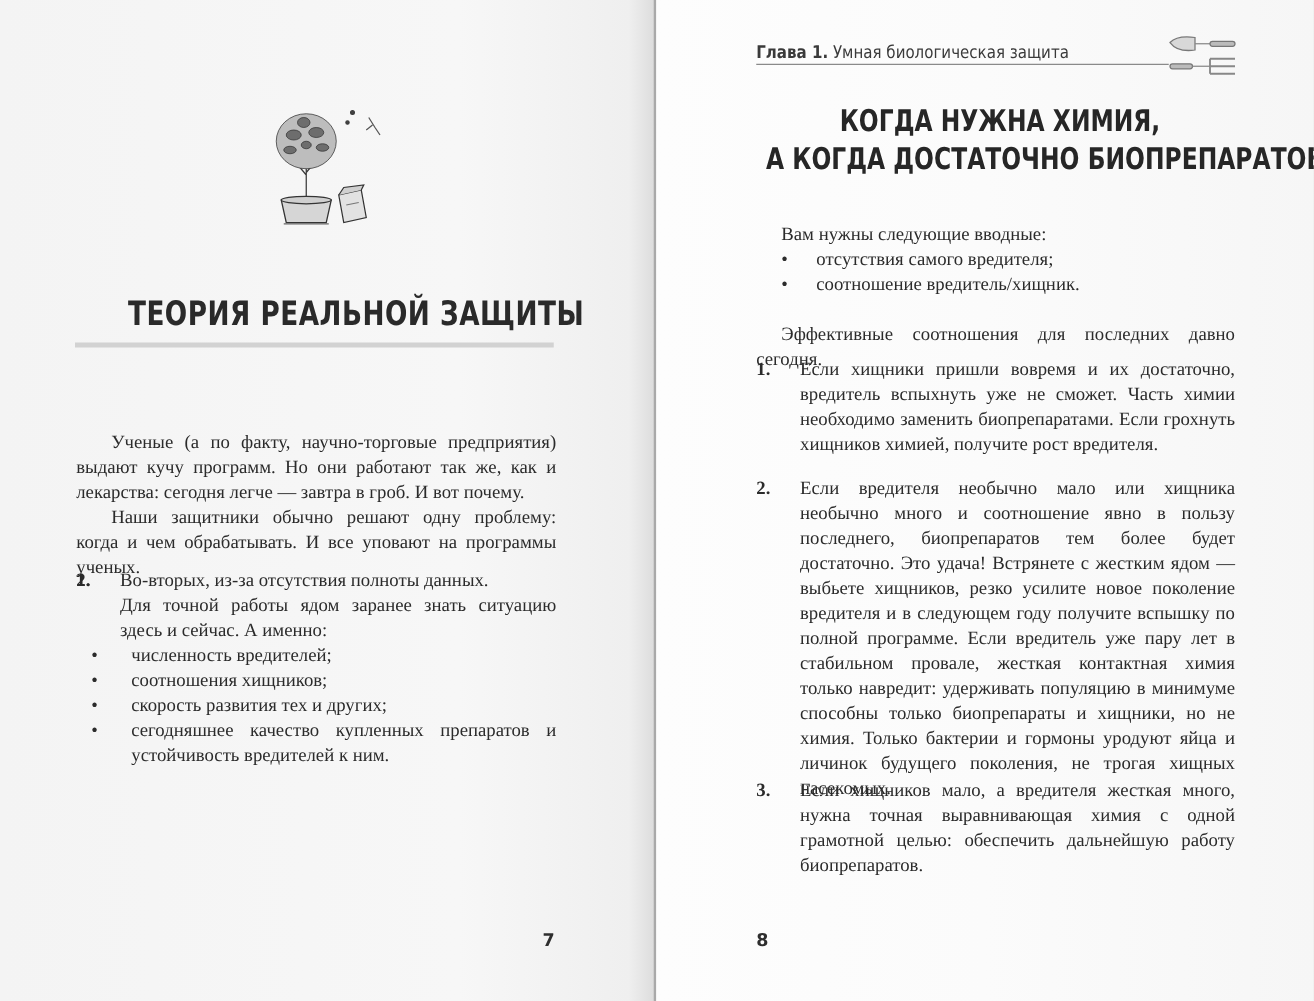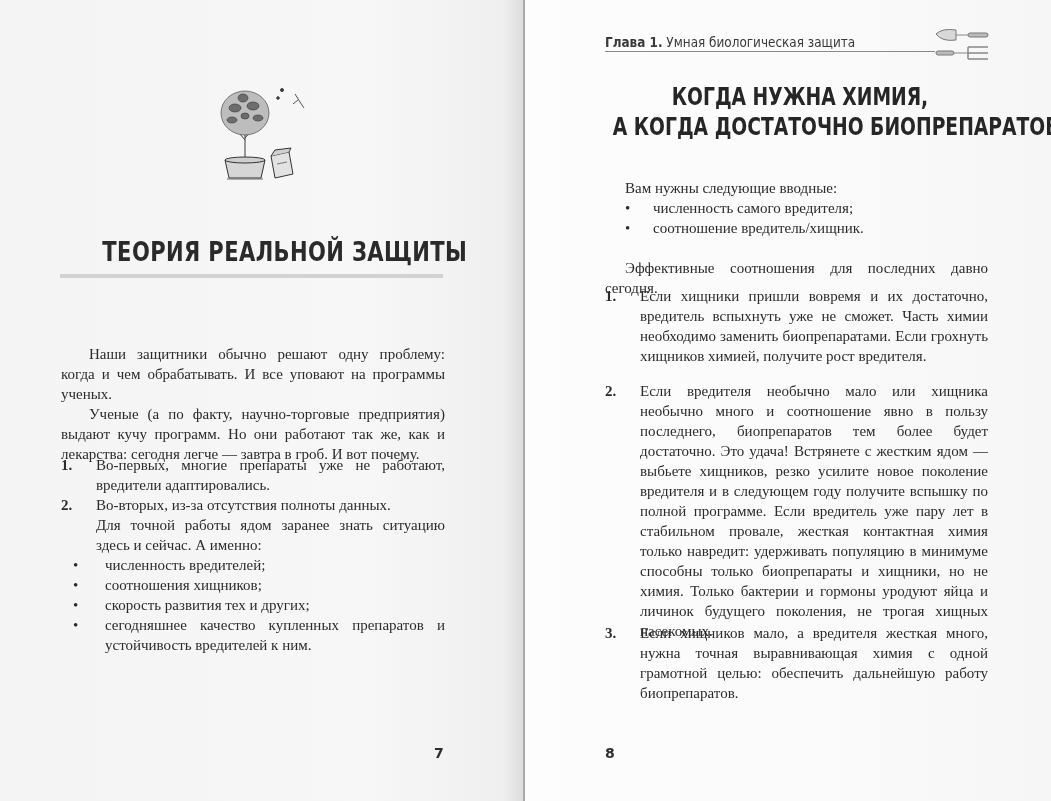--- a/index.html
+++ b/index.html
@@ -81,28 +81,27 @@
       <circle cx="77" cy="12" r="1.5" fill="#444"></circle>
       <circle cx="73" cy="20" r="1.3" fill="#444"></circle>
       <path d="M90 16 L95 24 L99 30 M93 22 L88 26" stroke="#555"></path>
     </g>
   </svg>
 
   <div class="chapter-title">ТЕОРИЯ РЕАЛЬНОЙ ЗАЩИТЫ</div>
   <div class="title-rule"></div>
 
   <div class="body-text left-body">
+    <p class="para">Ученые (а по факту, научно-торговые предприятия) выдают кучу программ. Но они работают так же, как и лекарства: сегодня легче — завтра в гроб. И вот почему.</p>
     <p class="para">Наши защитники обычно решают одну проблему: когда и чем обрабатывать. И все уповают на программы ученых.</p>
-    <p class="para">Ученые (а по факту, научно-торговые предприятия) выдают кучу программ. Но они работают так же, как и лекарства: сегодня легче — завтра в гроб. И вот почему.</p>
   </div>
 
   <div class="left-list">
     <div class="ol-item">
       <span class="ol-num">1.</span>
-      <span>Во-первых, многие препараты уже не работают, вредители адаптировались.</span>
     </div>
     <div class="ol-item">
       <span class="ol-num">2.</span>
       <div>Во-вторых, из-за отсутствия полноты данных.</div>
       <div>Для точной работы ядом заранее знать ситуацию здесь и сейчас. А именно:</div>
     </div>
     <div class="ul-item">
       <span class="ul-bullet">•</span>
       <span>численность вредителей;</span>
     </div>
@@ -143,21 +142,21 @@
   </g>
 </svg>
 
 <div class="section-title" style="top:82px;">КОГДА НУЖНА ХИМИЯ,</div>
 <div class="section-title" style="top:112px;">А КОГДА ДОСТАТОЧНО БИОПРЕПАРАТОВ</div>
 
 <div class="body-text right-intro">
   <p class="para" style="text-indent:20px;">Вам нужны следующие вводные:</p>
   <div class="ul-item" style="padding-left:48px;">
     <span class="ul-bullet" style="left:20px;">•</span>
-    <span>численность самого вредителя;</span>
+    <span>отсутствия самого вредителя;</span>
   </div>
   <div class="ul-item" style="padding-left:48px;">
     <span class="ul-bullet" style="left:20px;">•</span>
     <span>соотношение вредитель/хищник.</span>
   </div>
   <p class="para" style="margin-top:20px; text-indent:20px;">Эффективные соотношения для последних давно сегодня.</p>
 </div>
 
 <div class="right-list" style="top:286px;">
   <div class="ol-item">

